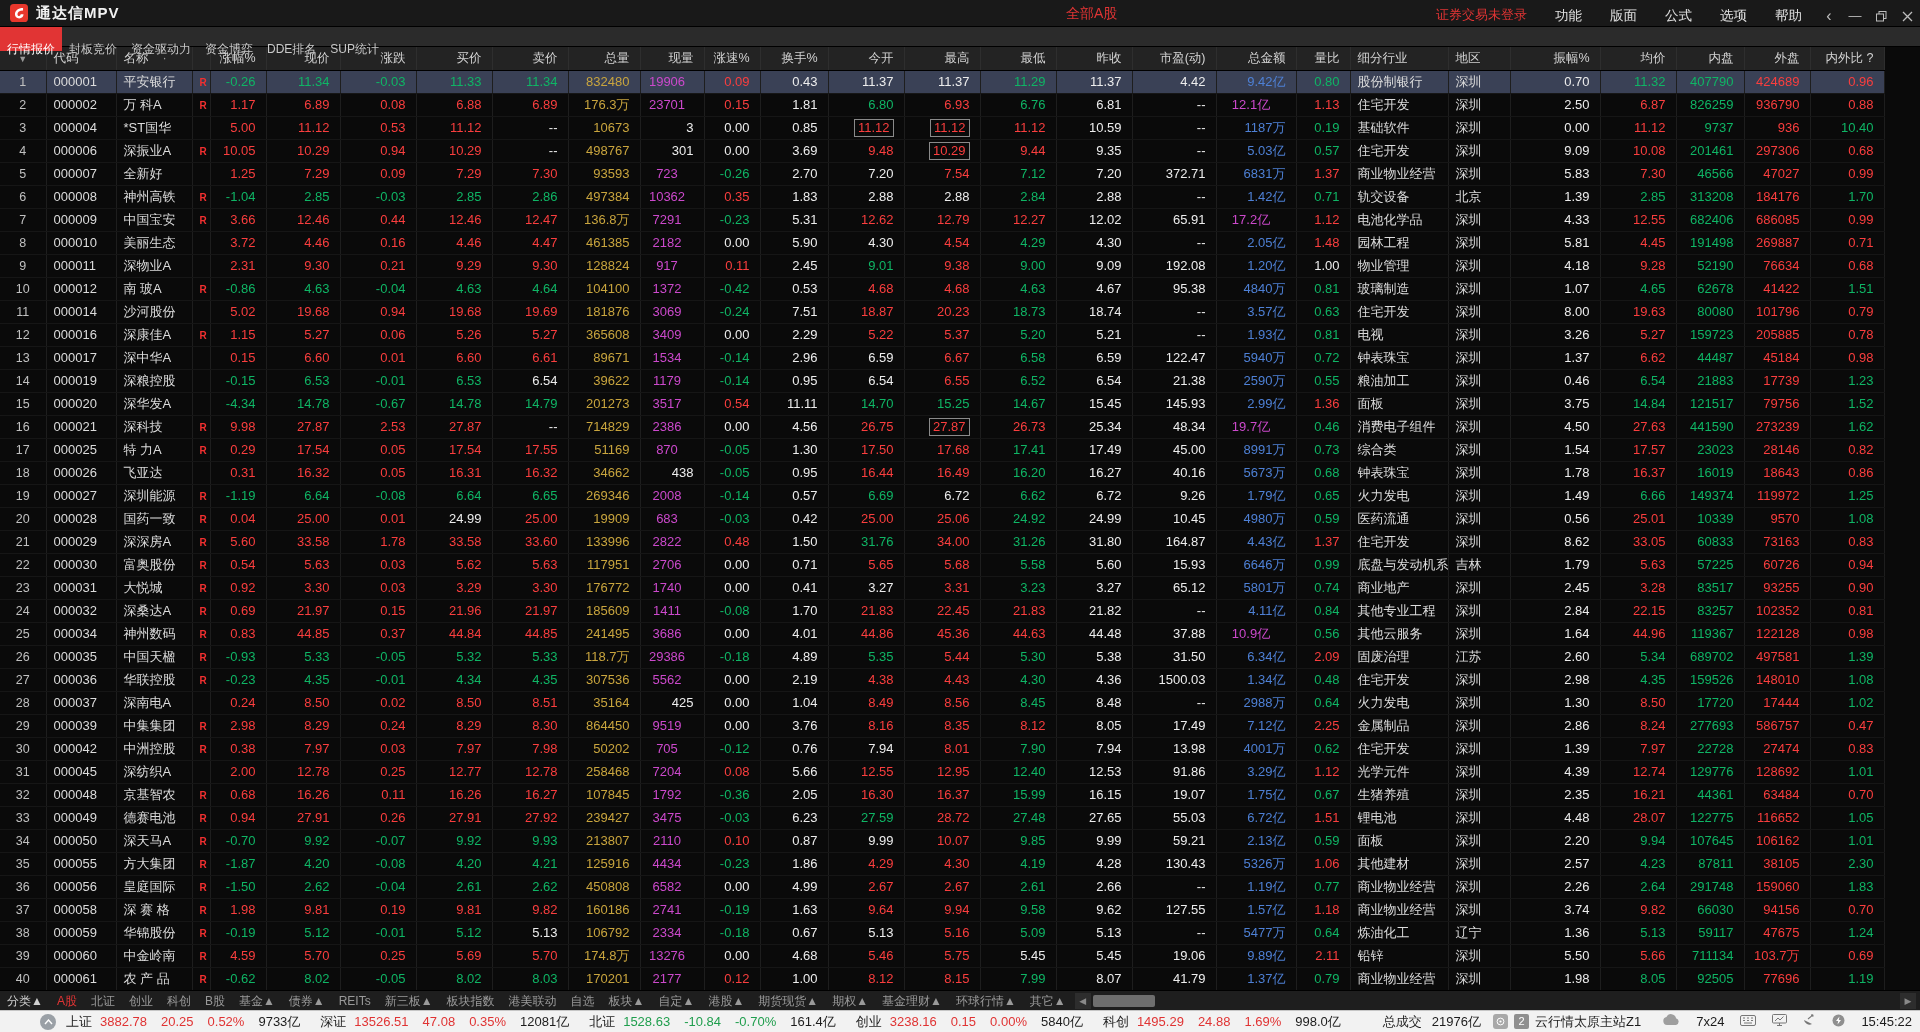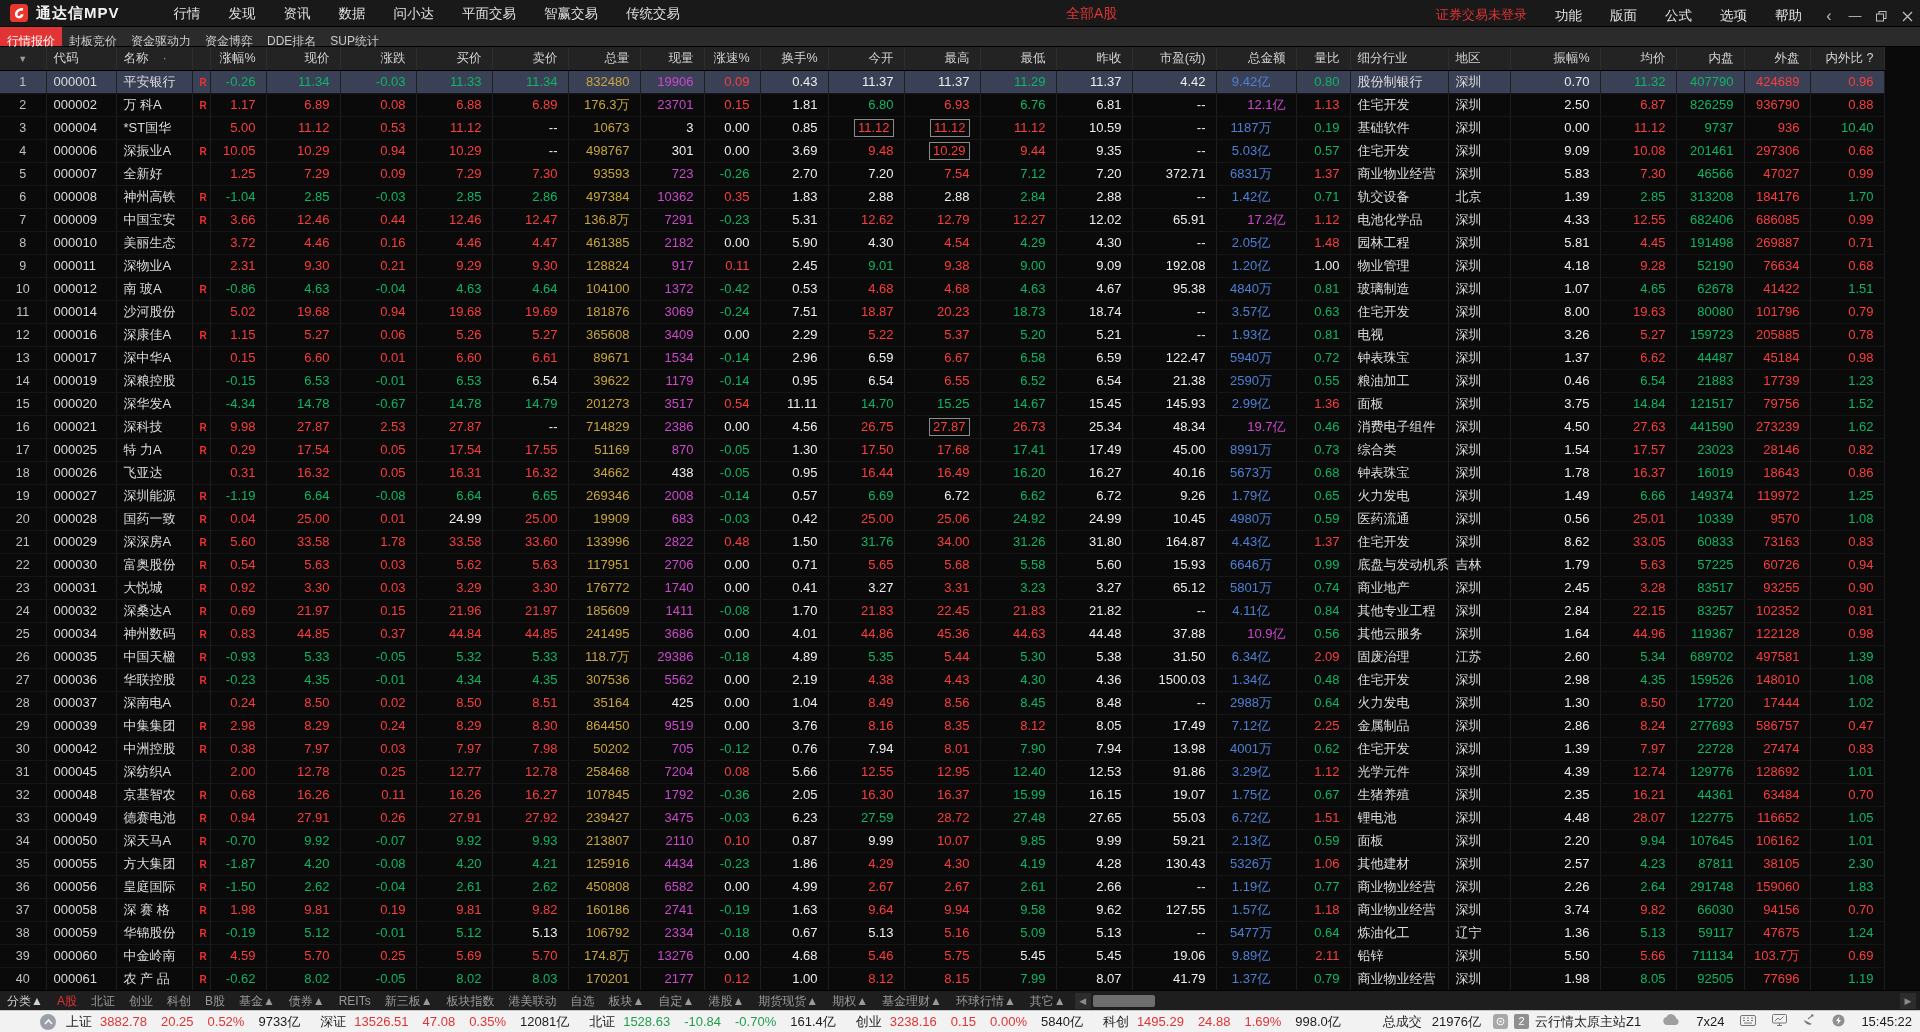--- a/index.html
+++ b/index.html
@@ -15,36 +15,36 @@
   .menu-item { font-size:13.5px; padding:0 14px; color:#e0e0e0; cursor:default; line-height:27px; }
   .center-title { position:absolute; left:1066px; top:0; line-height:27px; color:#e03434; font-size:14px; }
   .tb-right { position:absolute; right:0; top:0; height:30px; display:flex; align-items:center; }
   .login-status { color:#e03434; font-size:13px; margin-right:14px; }
   .winbtn { width:26px; text-align:center; color:#bdbdbd; font-size:13px; line-height:27px; }
   .winbtn svg { vertical-align:middle; }
 
   
   .toolbar { height:20px; background:#2b2b2b; display:flex; align-items:stretch; flex:0 0 20px;
     border-bottom:1px solid #000; position:relative; }
-  .tool-tab { font-size:12px; color:#c9c9c9; padding:4px 7px; line-height:20px; }
+  .tool-tab { font-size:12px; color:#c9c9c9; padding:12px 7px; line-height:20px; }
   .tool-tab.active { background:#e13434; color:#fff; }
   .toolbar-right { position:absolute; right:6px; top:0; display:flex; }
   .tool-link { font-size:12px; color:#c9c9c9; padding:0 8px; line-height:20px; border-left:1px solid #1d1d1d; }
 
   
   .table-wrap { flex:1 1 auto; background:#0a0a0a; overflow:hidden; }
   table { border-collapse:collapse; table-layout:fixed; width:1884px; }
   th { height:23px; background:#232323; color:#d3d3d3; font-weight:normal; font-size:12.5px;
     border-bottom:1px solid #000; border-right:1px solid #2e2e2e; padding:0 10px 0 0; white-space:nowrap; }
   td { height:23px; font-size:13px; padding:0 10px 0 0; white-space:nowrap; overflow:hidden;
     border-bottom:1px solid #161616; border-right:1px solid #1e1e1e; }
   tr.sel td { background:#3a4156; }
   .a-r { text-align:right; } .a-l { text-align:left; padding:0 0 0 7px; } .a-c { text-align:center; padding:0; }
   .t-r { color:#fa3e3e; } .t-g { color:#0fb565; } .t-w { color:#ededed; }
-  .t-y { color:#c9a53e; } .t-m { color:#cc49cc; } .t-b { color:#4e80d5;text-align:center; }
+  .t-y { color:#c9a53e; } .t-m { color:#cc49cc;text-align:center; } .t-b { color:#4e80d5; }
   .t-dim { color:#dcdcdc; } .t-idx { color:#c0c0c0; font-size:12.5px; }
   .rbadge { color:#f23030; font-size:10px; font-weight:bold; }
   .boxval { border:1px solid #8a8a8a; padding:0 3px; display:inline-block; line-height:16px; }
   .filter-caret { color:#9a9a9a; font-size:9px; }
   .hdr-dot { color:#9a9a9a; }
 
   
   .bottombar { height:20px; background:#1e1e1e; border-top:1px solid #000; display:flex;
     align-items:center; flex:0 0 20px; position:relative; }
   .btab { font-size:12px; color:#9a9a9a; padding:0 7px; line-height:20px; }
@@ -83,30 +83,20 @@
 <body>
 
 <div class="app">
 
   <div class="titlebar">
     <svg class="logo" viewBox="0 0 20 20">
       <rect x="0" y="0" width="20" height="20" rx="4" fill="#e8372c"></rect>
       <path d="M14.5 4.5 C9 4.5 5.5 7.5 5.5 11.5 C5.5 14.2 7.5 16 10.2 16 C13 16 15 14 15 11.4 L11.8 11.4 C11.8 12.6 11 13.3 10.1 13.3 C9 13.3 8.3 12.5 8.3 11.3 C8.3 8.9 10.6 7.2 14.5 7.2 Z" fill="#ffffff"></path>
     </svg>
     <span class="app-title">通达信MPV</span>
-    <div id="top-menus" style="display:flex;">
-        <span class="menu-item">行情</span>
-        <span class="menu-item">发现</span>
-        <span class="menu-item">资讯</span>
-        <span class="menu-item">数据</span>
-        <span class="menu-item">问小达</span>
-        <span class="menu-item">平面交易</span>
-        <span class="menu-item">智赢交易</span>
-        <span class="menu-item">传统交易</span>
-      </div>
     <span class="center-title">全部A股</span>
     <div class="tb-right">
       <span class="login-status">证券交易未登录</span>
       <div id="top-right-menus" style="display:flex;">
           <span class="menu-item">功能</span>
           <span class="menu-item">版面</span>
           <span class="menu-item">公式</span>
           <span class="menu-item">选项</span>
           <span class="menu-item">帮助</span>
         </div>

